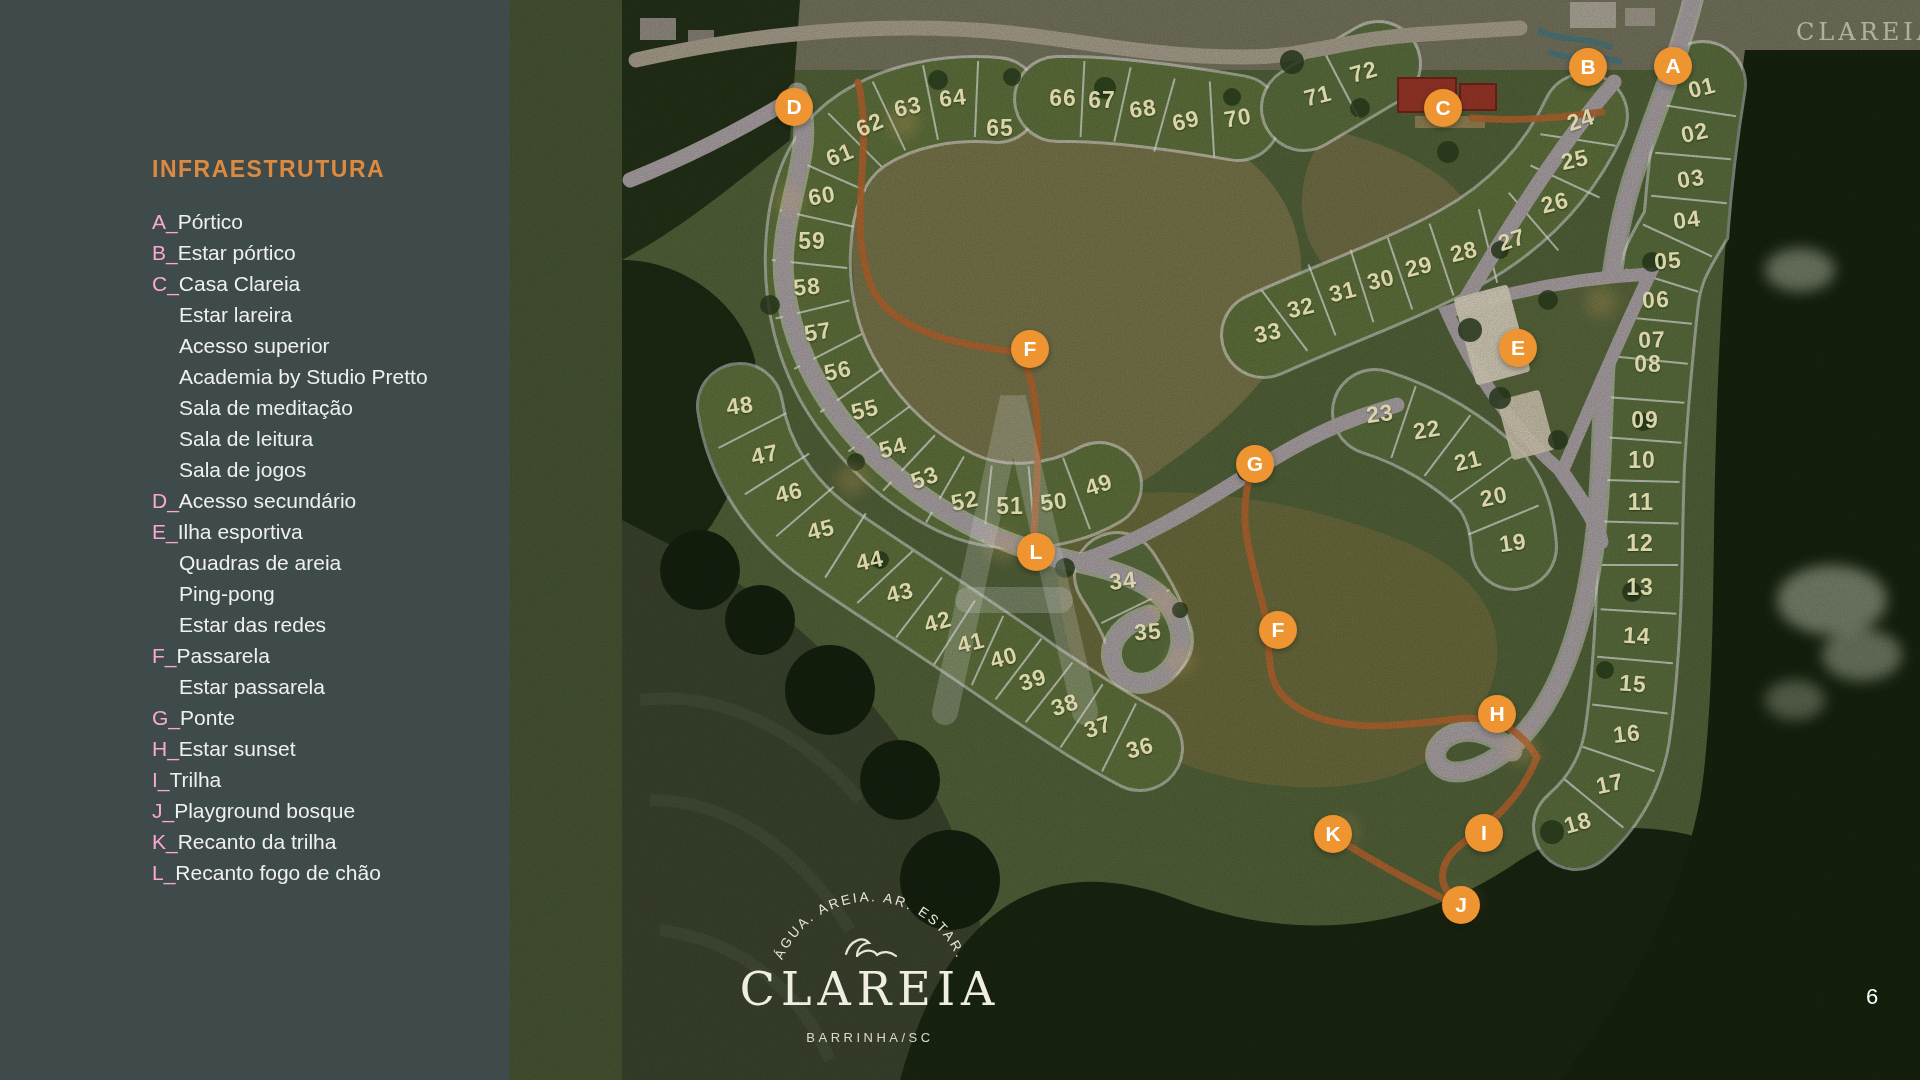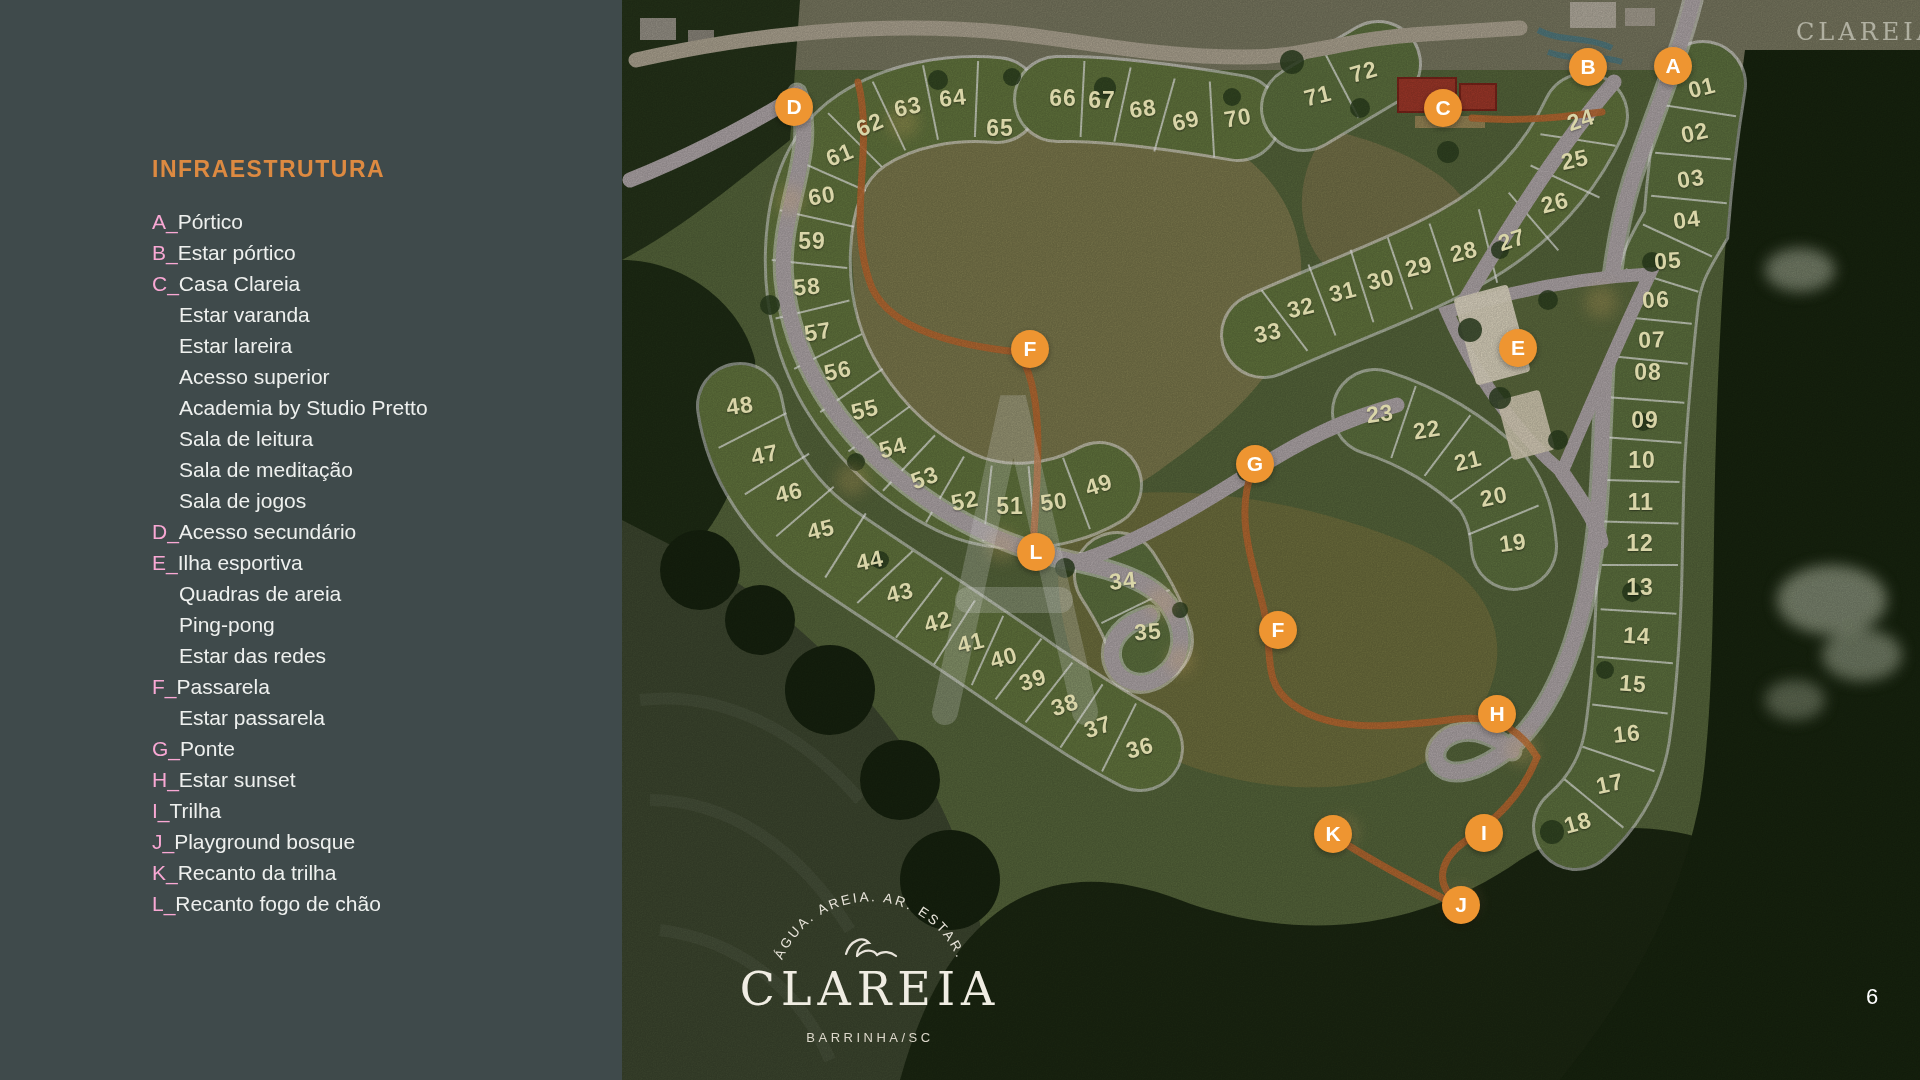--- a/index.html
+++ b/index.html
@@ -21,21 +21,21 @@
 
   
   #lot-overlay,#marker-overlay{position:absolute;inset:0;z-index:2;pointer-events:none;}
   .lot{position:absolute;color:#d9d5a8;font-size:23px;font-weight:600;
        letter-spacing:1px;text-shadow:0 1px 2px rgba(0,0,0,.45);white-space:nowrap;}
   .marker{position:absolute;width:38px;height:38px;border-radius:50%;background:#ee9531;
           color:#fff;font-size:21px;font-weight:700;display:flex;align-items:center;
           justify-content:center;box-shadow:0 2px 6px rgba(0,0,0,.35);}
 
   
-  .sidebar{position:absolute;left:0;top:0;width:622px;height:1080px;background:#3f4a4b;
+  .sidebar{position:absolute;left:0;top:0;width:510px;height:1080px;background:#3f4a4b;
            z-index:4;}
   .sidebar h2{position:absolute;left:152px;top:156px;margin:0;font-size:23px;
               font-weight:600;letter-spacing:1.5px;color:#dd8a41;}
   .infra-list{position:absolute;left:152px;top:206px;font-size:21px;line-height:31px;
               color:#eef0ee;font-weight:400;}
   .infra-row{white-space:nowrap;}
   .infra-row.sub{padding-left:27px;}
   .infra-letter{color:#f9a8d4;}
 
   
@@ -285,21 +285,21 @@
   </svg>
 
   <div id="lot-overlay">
       <div class="lot" style="left: 1702px; top: 88px; transform: translate(-50%, -50%) rotate(-14deg);">01</div>
       <div class="lot" style="left: 1695px; top: 133px; transform: translate(-50%, -50%) rotate(-12deg);">02</div>
       <div class="lot" style="left: 1691px; top: 179px; transform: translate(-50%, -50%) rotate(-9deg);">03</div>
       <div class="lot" style="left: 1687px; top: 220px; transform: translate(-50%, -50%) rotate(-7deg);">04</div>
       <div class="lot" style="left: 1668px; top: 261px; transform: translate(-50%, -50%) rotate(-4deg);">05</div>
       <div class="lot" style="left: 1656px; top: 300px; transform: translate(-50%, -50%) rotate(-3deg);">06</div>
       <div class="lot" style="left: 1652px; top: 340px; transform: translate(-50%, -50%) rotate(-2deg);">07</div>
-      <div class="lot" style="left: 1648px; top: 372px; transform: translate(-50%, -50%) rotate(0deg);">08</div>
+      <div class="lot" style="left: 1648px; top: 364px; transform: translate(-50%, -50%) rotate(0deg);">08</div>
       <div class="lot" style="left: 1645px; top: 420px; transform: translate(-50%, -50%) rotate(0deg);">09</div>
       <div class="lot" style="left: 1642px; top: 460px; transform: translate(-50%, -50%) rotate(0deg);">10</div>
       <div class="lot" style="left: 1641px; top: 502px; transform: translate(-50%, -50%) rotate(0deg);">11</div>
       <div class="lot" style="left: 1640px; top: 543px; transform: translate(-50%, -50%) rotate(0deg);">12</div>
       <div class="lot" style="left: 1640px; top: 587px; transform: translate(-50%, -50%) rotate(0deg);">13</div>
       <div class="lot" style="left: 1637px; top: 636px; transform: translate(-50%, -50%) rotate(3deg);">14</div>
       <div class="lot" style="left: 1633px; top: 684px; transform: translate(-50%, -50%) rotate(4deg);">15</div>
       <div class="lot" style="left: 1627px; top: 734px; transform: translate(-50%, -50%) rotate(-6deg);">16</div>
       <div class="lot" style="left: 1610px; top: 784px; transform: translate(-50%, -50%) rotate(-12deg);">17</div>
       <div class="lot" style="left: 1578px; top: 823px; transform: translate(-50%, -50%) rotate(-16deg);">18</div>
@@ -392,26 +392,25 @@
 
   <div class="corner-wm">CLAREIA</div>
   <div class="pagenum">6</div>
 
   <aside class="sidebar">
     <h2>INFRAESTRUTURA</h2>
     <div class="infra-list">
         <div class="infra-row"><span class="infra-letter">A_</span><span>Pórtico</span></div>
         <div class="infra-row"><span class="infra-letter">B_</span><span>Estar pórtico</span></div>
         <div class="infra-row"><span class="infra-letter">C_</span><span>Casa Clareia</span></div>
-        <div class="infra-row sub"><span>Estar varanda</span></div>
         <div class="infra-row sub"><span>Estar lareira</span></div>
         <div class="infra-row sub"><span>Acesso superior</span></div>
         <div class="infra-row sub"><span>Academia by Studio Pretto</span></div>
+        <div class="infra-row sub"><span>Sala de meditação</span></div>
         <div class="infra-row sub"><span>Sala de leitura</span></div>
-        <div class="infra-row sub"><span>Sala de meditação</span></div>
         <div class="infra-row sub"><span>Sala de jogos</span></div>
         <div class="infra-row"><span class="infra-letter">D_</span><span>Acesso secundário</span></div>
         <div class="infra-row"><span class="infra-letter">E_</span><span>Ilha esportiva</span></div>
         <div class="infra-row sub"><span>Quadras de areia</span></div>
         <div class="infra-row sub"><span>Ping-pong</span></div>
         <div class="infra-row sub"><span>Estar das redes</span></div>
         <div class="infra-row"><span class="infra-letter">F_</span><span>Passarela</span></div>
         <div class="infra-row sub"><span>Estar passarela</span></div>
         <div class="infra-row"><span class="infra-letter">G_</span><span>Ponte</span></div>
         <div class="infra-row"><span class="infra-letter">H_</span><span>Estar sunset</span></div>

